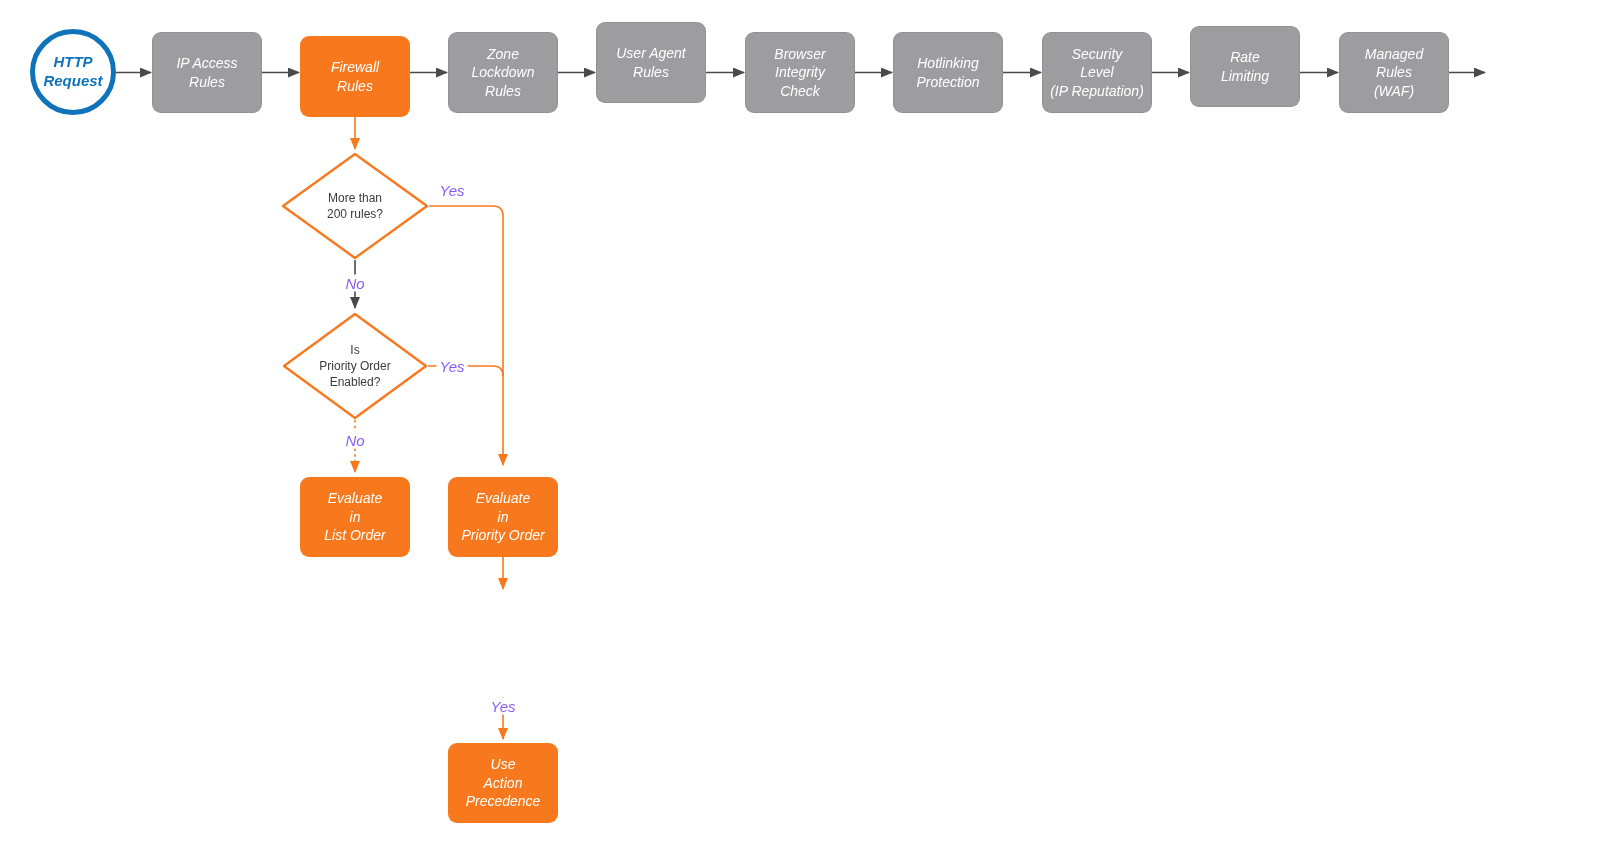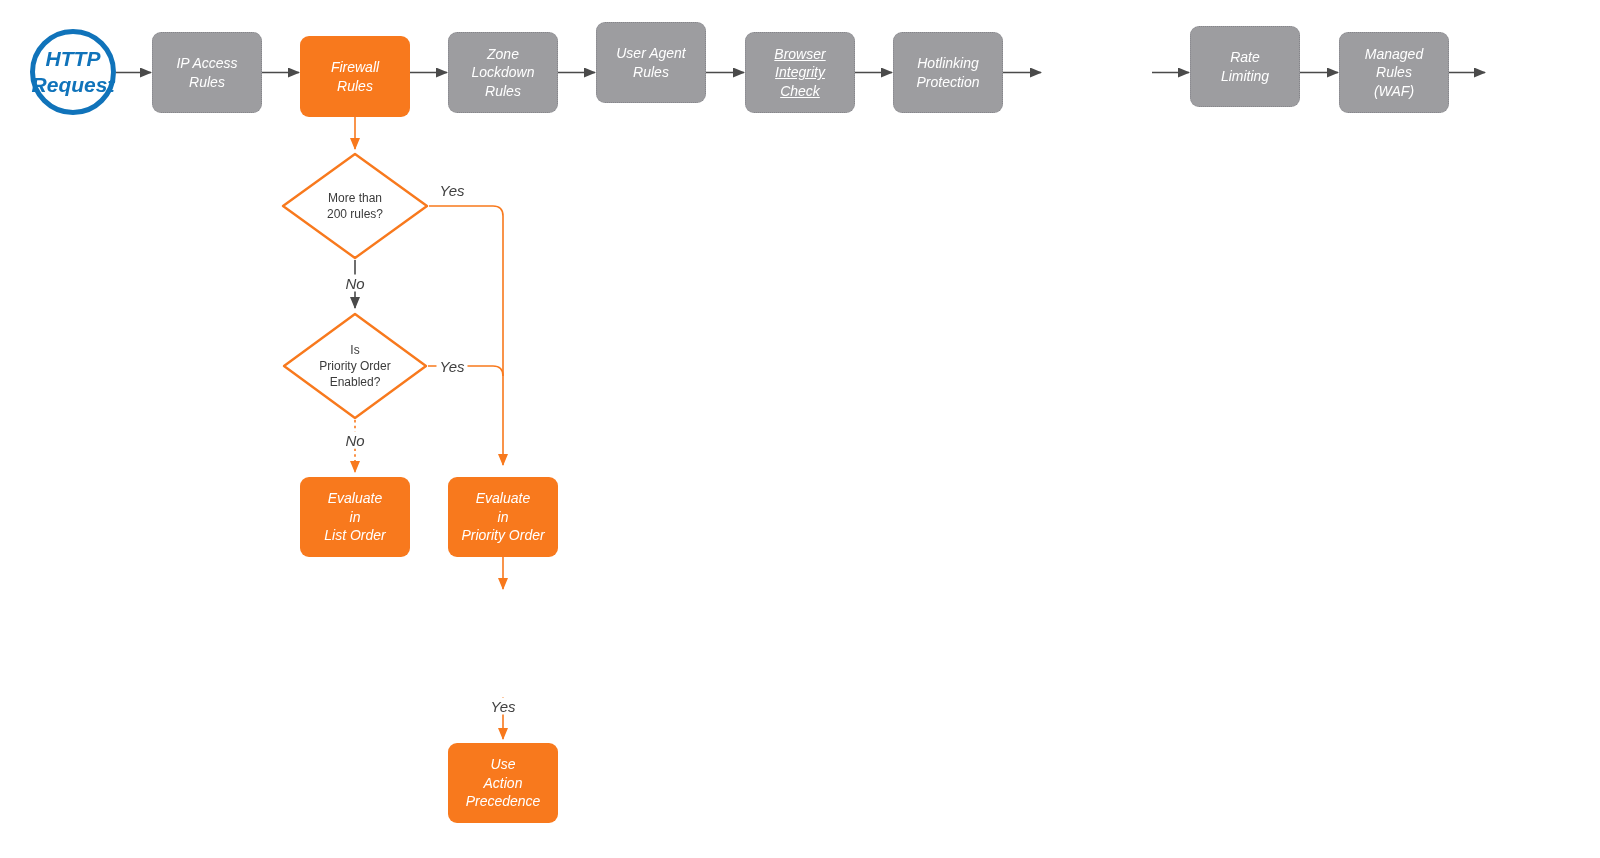--- a/index.html
+++ b/index.html
@@ -49,21 +49,21 @@
   .action {
     height: 80px;
   }
   .circle {
     position: absolute;
     border-radius: 50%;
     display: flex; align-items: center; justify-content: center;
     text-align: center;
     font-style: italic;
     font-weight: bold;
-    font-size: 21px;
+    font-size: 15px;
     line-height: 1.25;
     white-space: pre-line;
     box-sizing: border-box;
   }
   .circle.start {
     width: 86px; height: 86px;
     background: #ffffff;
     border: 5px solid var(--blue, #1073BA);
     color: var(--blue, #1073BA);
   }
@@ -92,21 +92,21 @@
     line-height: 1.35;
     white-space: pre-line;
   }
   .edge-label {
     position: absolute;
     transform: translate(-50%, -50%);
     background: #ffffff;
     padding: 0 3px;
     font-style: italic;
     font-size: 15px;
-    color: #404040;
+    color: #8b5cf6;
   }
 </style>
 </head>
 <body>
 
 <div class="canvas">
 
   <svg class="edges" viewBox="0 0 1600 858" aria-hidden="true">
     <defs>
       <marker id="ah-gray" markerWidth="12" markerHeight="10" refX="11" refY="5" orient="auto" markerUnits="userSpaceOnUse">
@@ -151,28 +151,33 @@
   </div>
   <div class="pnode gray" style="left:448px; top:32px;">
     <span>Zone
 Lockdown
 Rules</span>
   </div>
   <div class="pnode gray" style="left:596px; top:22px;">
     <span>User Agent
 Rules</span>
   </div>
-  <div class="pnode gray" style="left:745px; top:32px;text-decoration:underline;">
+  <div class="pnode gray" style="left:745px; top:32px;">
     <span>Browser
 Integrity
 Check</span>
   </div>
   <div class="pnode gray" style="left:893px; top:32px;align-items:center;">
     <span>Hotlinking
 Protection</span>
+  </div>
+  <div class="pnode gray" style="left:1042px; top:32px;">
+    <span>Security
+Level
+(IP Reputation)</span>
   </div>
   <div class="pnode gray" style="left:1190px; top:26px;">
     <span>Rate
 Limiting</span>
   </div>
   <div class="pnode gray" style="left:1339px; top:32px;">
     <span>Managed
 Rules
 (WAF)</span>
   </div>

